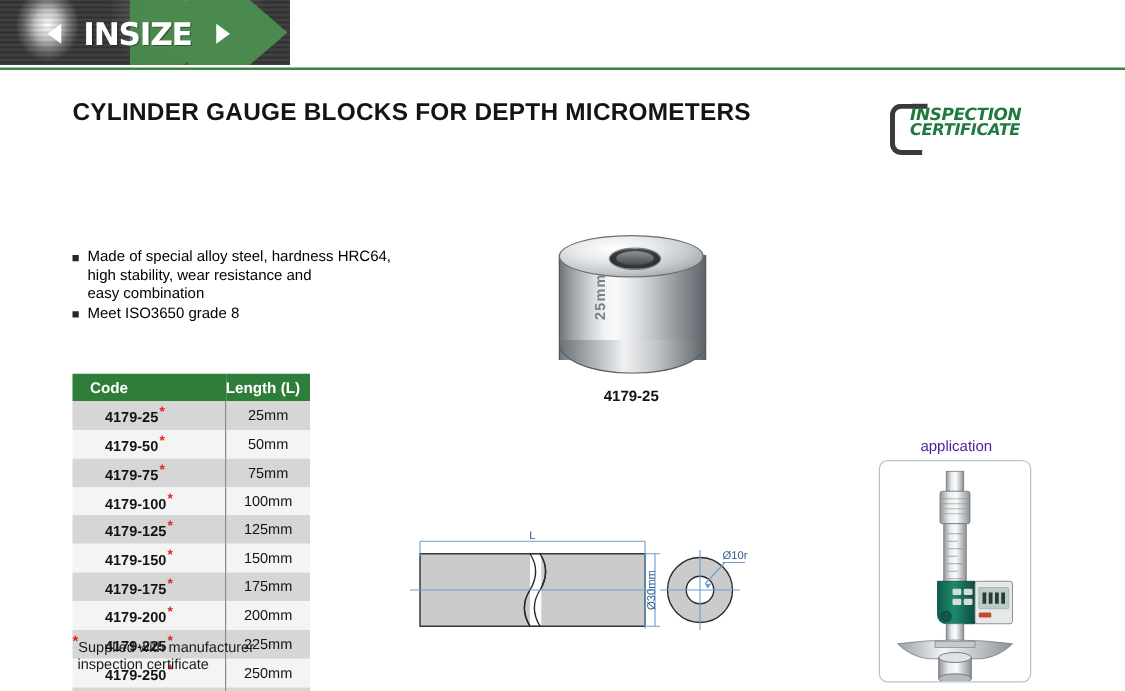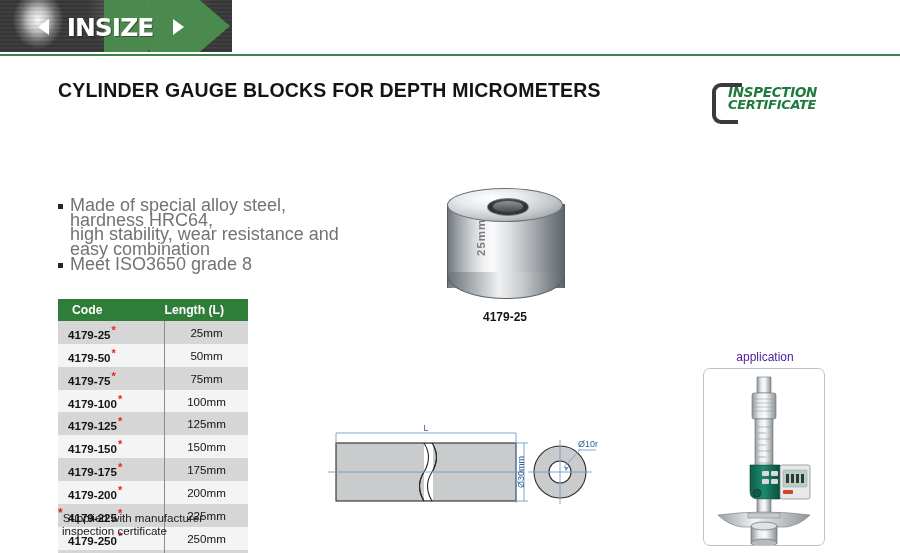--- a/index.html
+++ b/index.html
@@ -74,34 +74,34 @@
     color:#1f7a3d;display:block;
   }
   .cert-l2{font-size:13px;}
 
   
   .features{position:absolute;left:58px;top:198px;width:290px;}
   .feat{display:flex;align-items:flex-start;margin-bottom:1px;}
   .feat .sq{
     width:5px;height:5px;background:#262626;margin:6px 7px 0 0;flex:0 0 auto;
   }
-  .feat .txt{font-size:18px;line-height:14.6px;color:#737373;}
+  .feat .txt{font-size:12px;line-height:14.6px;color:#000000;}
 
   
   .tbl{position:absolute;left:58px;top:299px;width:190px;border-collapse:collapse;}
   .tbl th{
     background:#2e7d38;color:#ffffff;font-size:12.2px;font-weight:bold;
     padding:4px 0 4px 0;text-align:left;border:none;
   }
   .tbl th.code-h{text-align:left;padding-left:14px;}
   .tbl td{
     font-size:11.6px;padding:3px 0;border:none;height:13px;
   }
   .tbl td.code{
-    font-weight:bold;text-align:left;padding-left:10px;color:#141414;
+    font-weight:bold;text-align:left;padding-left:26px;color:#141414;
     border-right:1px solid #8c8c8c;width:96px;
   }
   .tbl td.len{text-align:center;color:#141414;}
   .tbl tr.odd td{background:#d6d6d6;}
   .tbl tr.even td{background:#f4f4f4;}
   .ast{color:#e2221c;font-weight:bold;font-size:11px;vertical-align:super;margin-left:1px;}
 
   .tbl-foot{position:absolute;left:58px;top:507px;width:240px;font-size:11.6px;line-height:13.6px;}
   .tbl-foot .ast-big{color:#e2221c;font-weight:bold;font-size:12px;vertical-align:super;}
 

